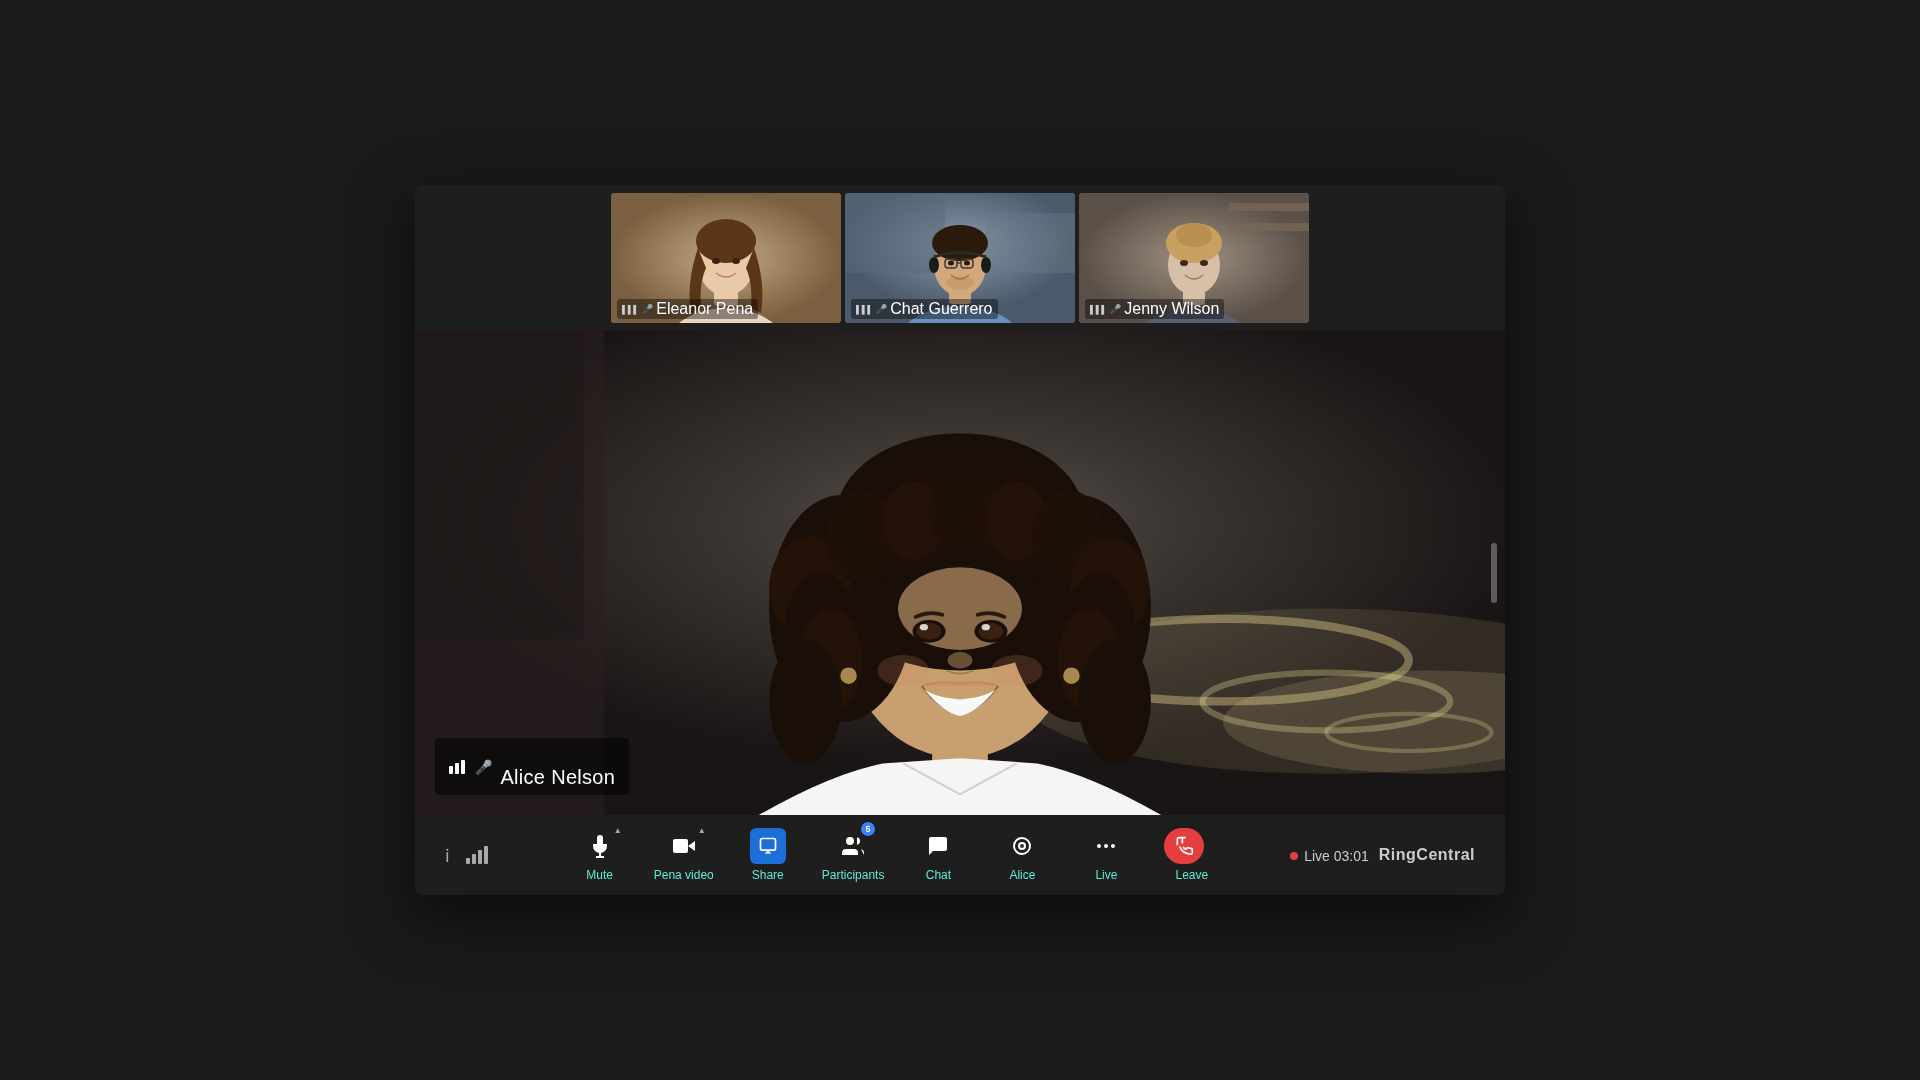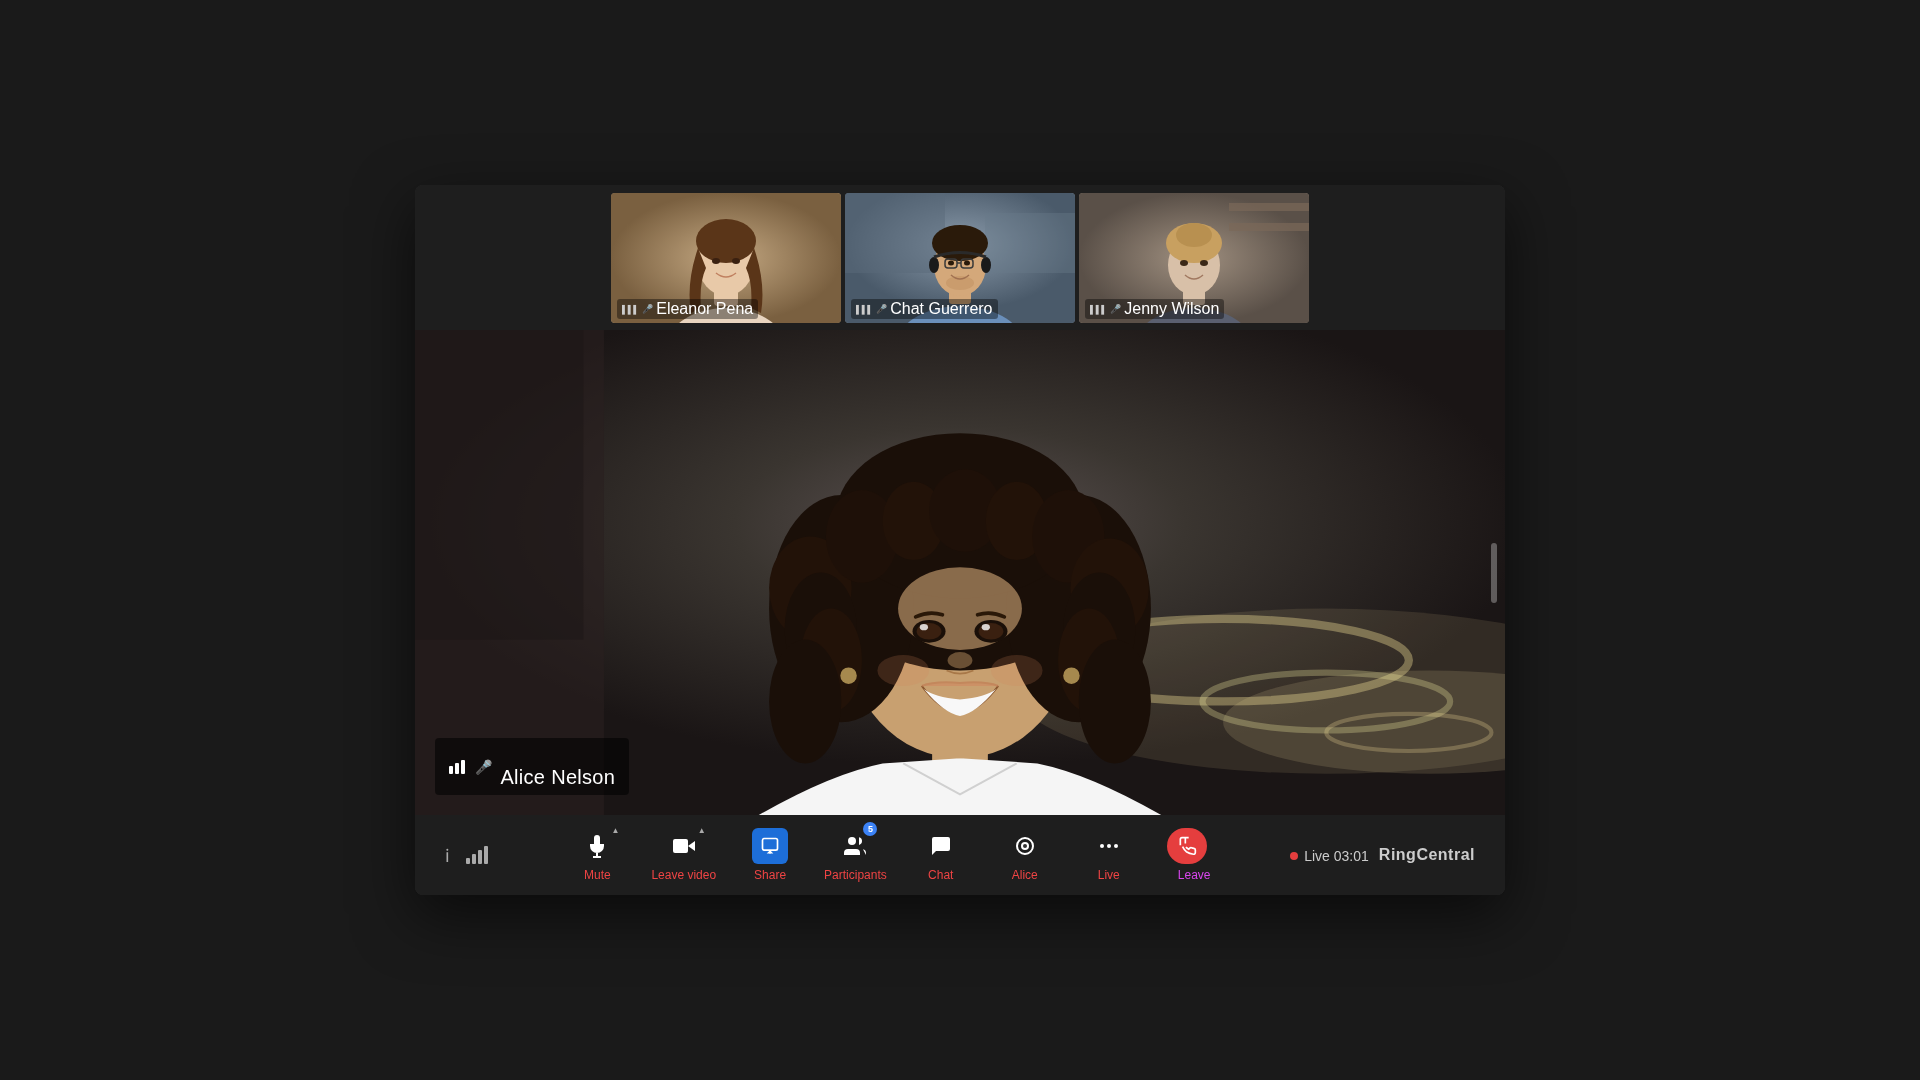--- a/index.html
+++ b/index.html
@@ -174,21 +174,21 @@
     }
 
     .ctrl-btn-icon svg {
       width: 24px;
       height: 24px;
       fill: #fff;
     }
 
     .ctrl-btn-label {
       font-size: 12px;
-      color: #ef4444;
+      color: #5eead4;
       text-align: center;
     }
 
     
     .arrow-indicator {
       position: absolute;
       top: -2px;
       right: -4px;
       font-size: 8px;
       color: #aaa;
@@ -214,21 +214,21 @@
     }
 
     .leave-btn-icon svg {
       width: 20px;
       height: 20px;
       fill: #fff;
     }
 
     .leave-btn-label {
       font-size: 12px;
-      color: #d946ef;
+      color: #5eead4;
       margin-left: 15px;
     }
 
     
     .info-icon {
       color: #aaa;
       font-size: 18px;
       cursor: pointer;
     }
 
@@ -553,21 +553,21 @@
       </div>
 
       <div class="ctrl-btn">
         <div class="ctrl-btn-icon" style="position:relative;">
           <svg viewBox="0 0 24 24">
             <polygon points="23 7 16 12 23 17 23 7"></polygon>
             <rect x="1" y="5" width="15" height="14" rx="2" ry="2"></rect>
           </svg>
           <span class="arrow-indicator">▲</span>
         </div>
-        <span class="ctrl-btn-label">Leave video</span>
+        <span class="ctrl-btn-label">Pena video</span>
       </div>
 
       <div class="ctrl-btn">
         <div class="ctrl-btn-icon">
           <div class="share-icon-wrapper">
             <svg viewBox="0 0 24 24" style="width:20px;height:20px;">
               <rect x="3" y="3" width="18" height="14" rx="2" fill="none" stroke="#fff" stroke-width="2"></rect>
               <polyline points="8 21 12 17 16 21" fill="#fff"></polyline>
               <line x1="12" y1="17" x2="12" y2="21" stroke="#fff" stroke-width="2"></line>
             </svg>

